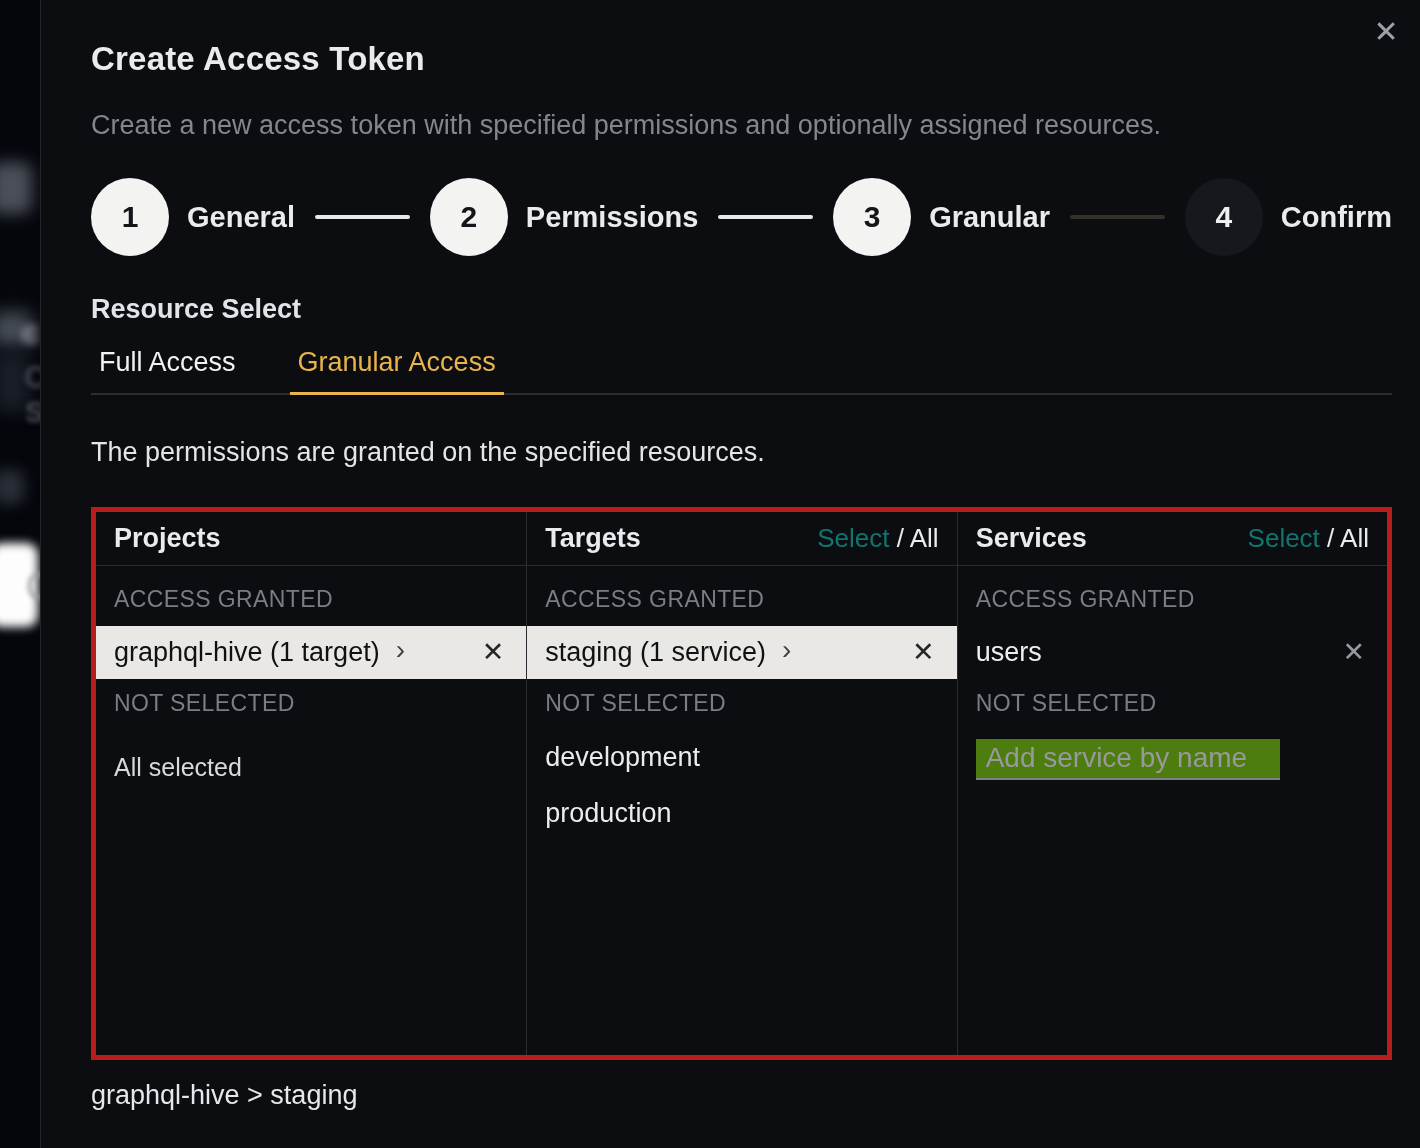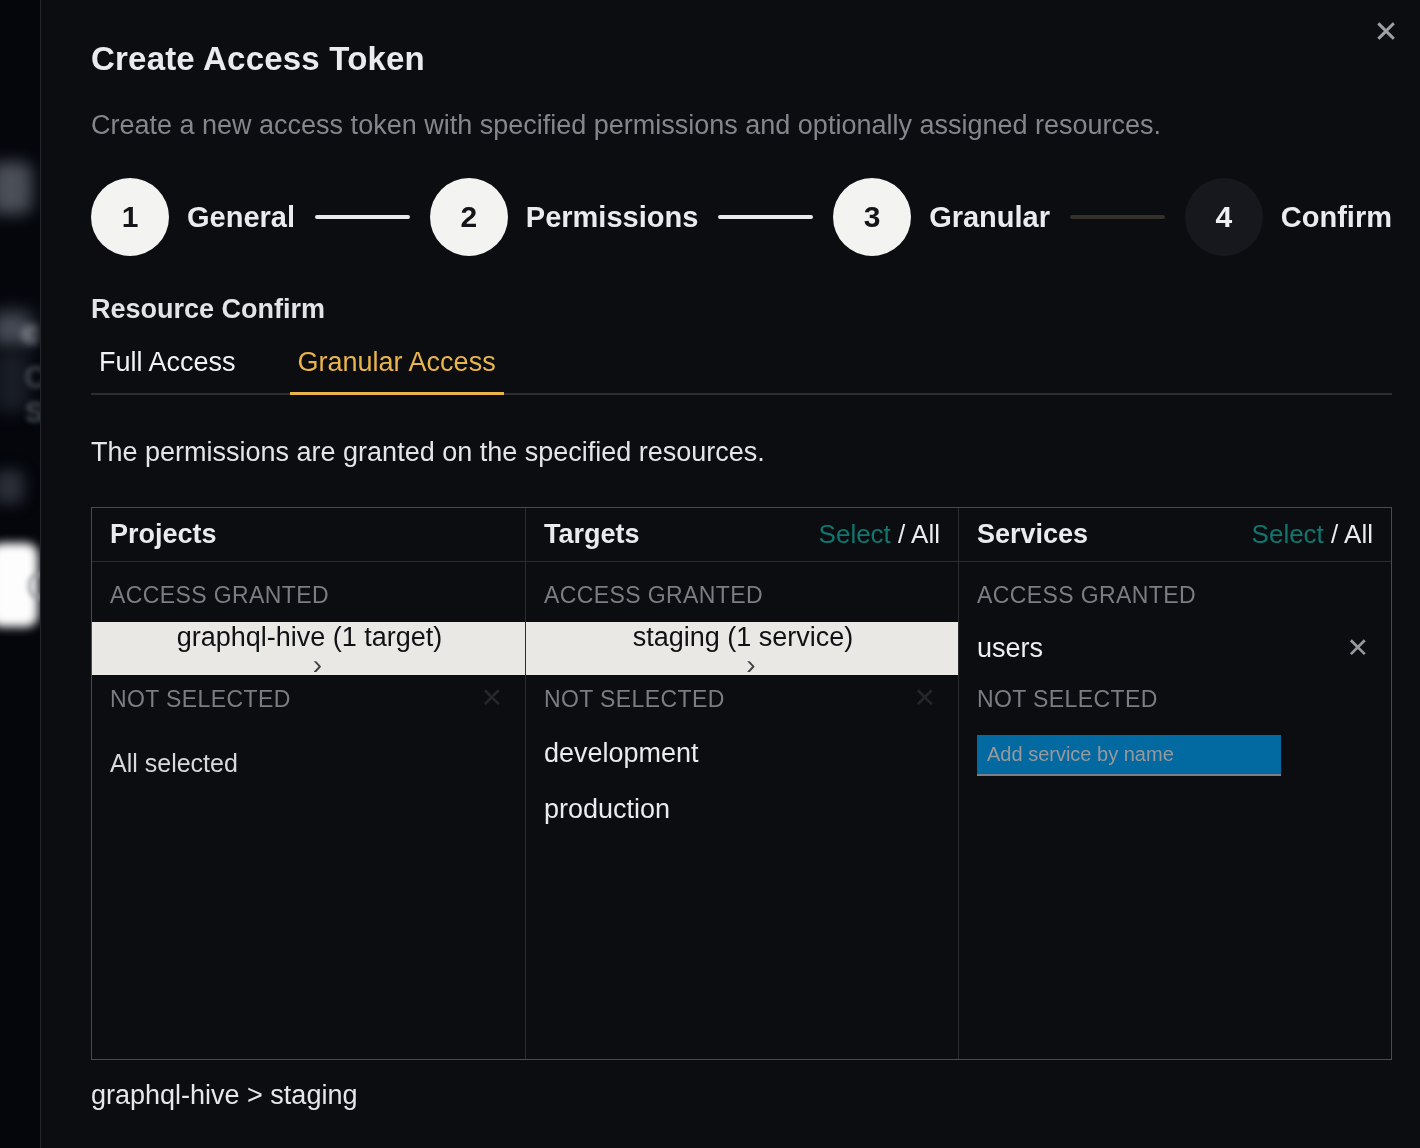--- a/index.html
+++ b/index.html
@@ -65,21 +65,21 @@
     font-family:"Liberation Sans", sans-serif;
     border-bottom:3px solid transparent; margin-bottom:-2.5px;
     color:#f0f2f4;
   }
   .tab.active { color:#e9b44c; border-bottom-color:#e9b44c; }
   .section-desc { margin-top:42px; font-size:27px; color:#e3e5e8; }
 
   
   .resource-table {
     margin-top:39px; height:553px;
-    border:1px solid #b91c1c;
+    border:5px solid #b91c1c;
     display:grid; grid-template-columns:1fr 1fr 1fr;
   }
   .rcol { display:flex; flex-direction:column; overflow:hidden; }
   .rcol + .rcol { border-left:1px solid #2b2c30; }
   .rcol-header {
     height:54px; flex:0 0 54px; border-bottom:1px solid #2b2c30;
     display:flex; align-items:center; justify-content:space-between;
     padding:0 18px;
   }
   .rcol-title { font-size:27px; font-weight:700; color:#e9ebee; }
@@ -88,35 +88,35 @@
   .mini-label {
     margin-top:20px; padding:0 18px;
     font-size:23px; color:#7b7d82; letter-spacing:.4px;
   }
   .mini-label.ns { margin-top:11px; }
   .row-granted {
     margin-top:13px; height:53px; flex:0 0 53px;
     display:flex; align-items:center; padding:0 16px 0 18px;
     font-size:27px; cursor:pointer;
   }
-  .row-granted.hl { background:#e9e8e4; color:#101114;flex-direction:column; }
+  .row-granted.hl { background:#e9e8e4; color:#101114; }
   .row-granted.plain { color:#edeff2; }
   .row-chevron { margin-left:16px; font-size:28px; line-height:1; color:#3f4145; transform:translateY(-2px); }
   .row-remove {
     margin-left:auto; border:none; background:transparent; cursor:pointer;
     font-size:27px; line-height:1; font-family:"Liberation Sans", sans-serif;
     color:#26272b; padding:4px 6px;
   }
   .row-granted.plain .row-remove { color:#97999e; }
   .note-text { margin-top:36px; padding:0 18px; font-size:25px; color:#d7d9dc; }
   .list-item { margin-top:25px; padding:0 18px; font-size:27px; color:#e9ebee; cursor:pointer; }
   .service-input {
     margin:22px 18px 0 18px; width:304px; height:41px;
-    background:#0369a1; border:none; border-bottom:2px solid #7d7f84;
-    color:#e6e8eb; font-size:20px; padding:0 10px;
+    background:#4d7c0f; border:none; border-bottom:2px solid #7d7f84;
+    color:#e6e8eb; font-size:28px; padding:0 10px;
     font-family:"Liberation Sans", sans-serif;
   }
   .service-input::placeholder { color:#98999d; opacity:1; }
 
   .breadcrumb { margin-top:20px; font-size:27px; color:#e5e7ea; }
 </style>
 </head>
 <body>
 
 <div class="backdrop">
@@ -153,21 +153,21 @@
       <span class="step-circle">3</span>
       <span class="step-label">Granular</span>
     </div>
     <div class="connector off"></div>
     <div class="step todo">
       <span class="step-circle">4</span>
       <span class="step-label">Confirm</span>
     </div>
   </div>
 
-  <h2 class="section-heading">Resource Confirm</h2>
+  <h2 class="section-heading">Resource Select</h2>
 
   <div class="tabs">
     <button class="tab">Full Access</button>
     <button class="tab active">Granular Access</button>
   </div>
 
   <p class="section-desc">The permissions are granted on the specified resources.</p>
 
   <div class="resource-table">
 

